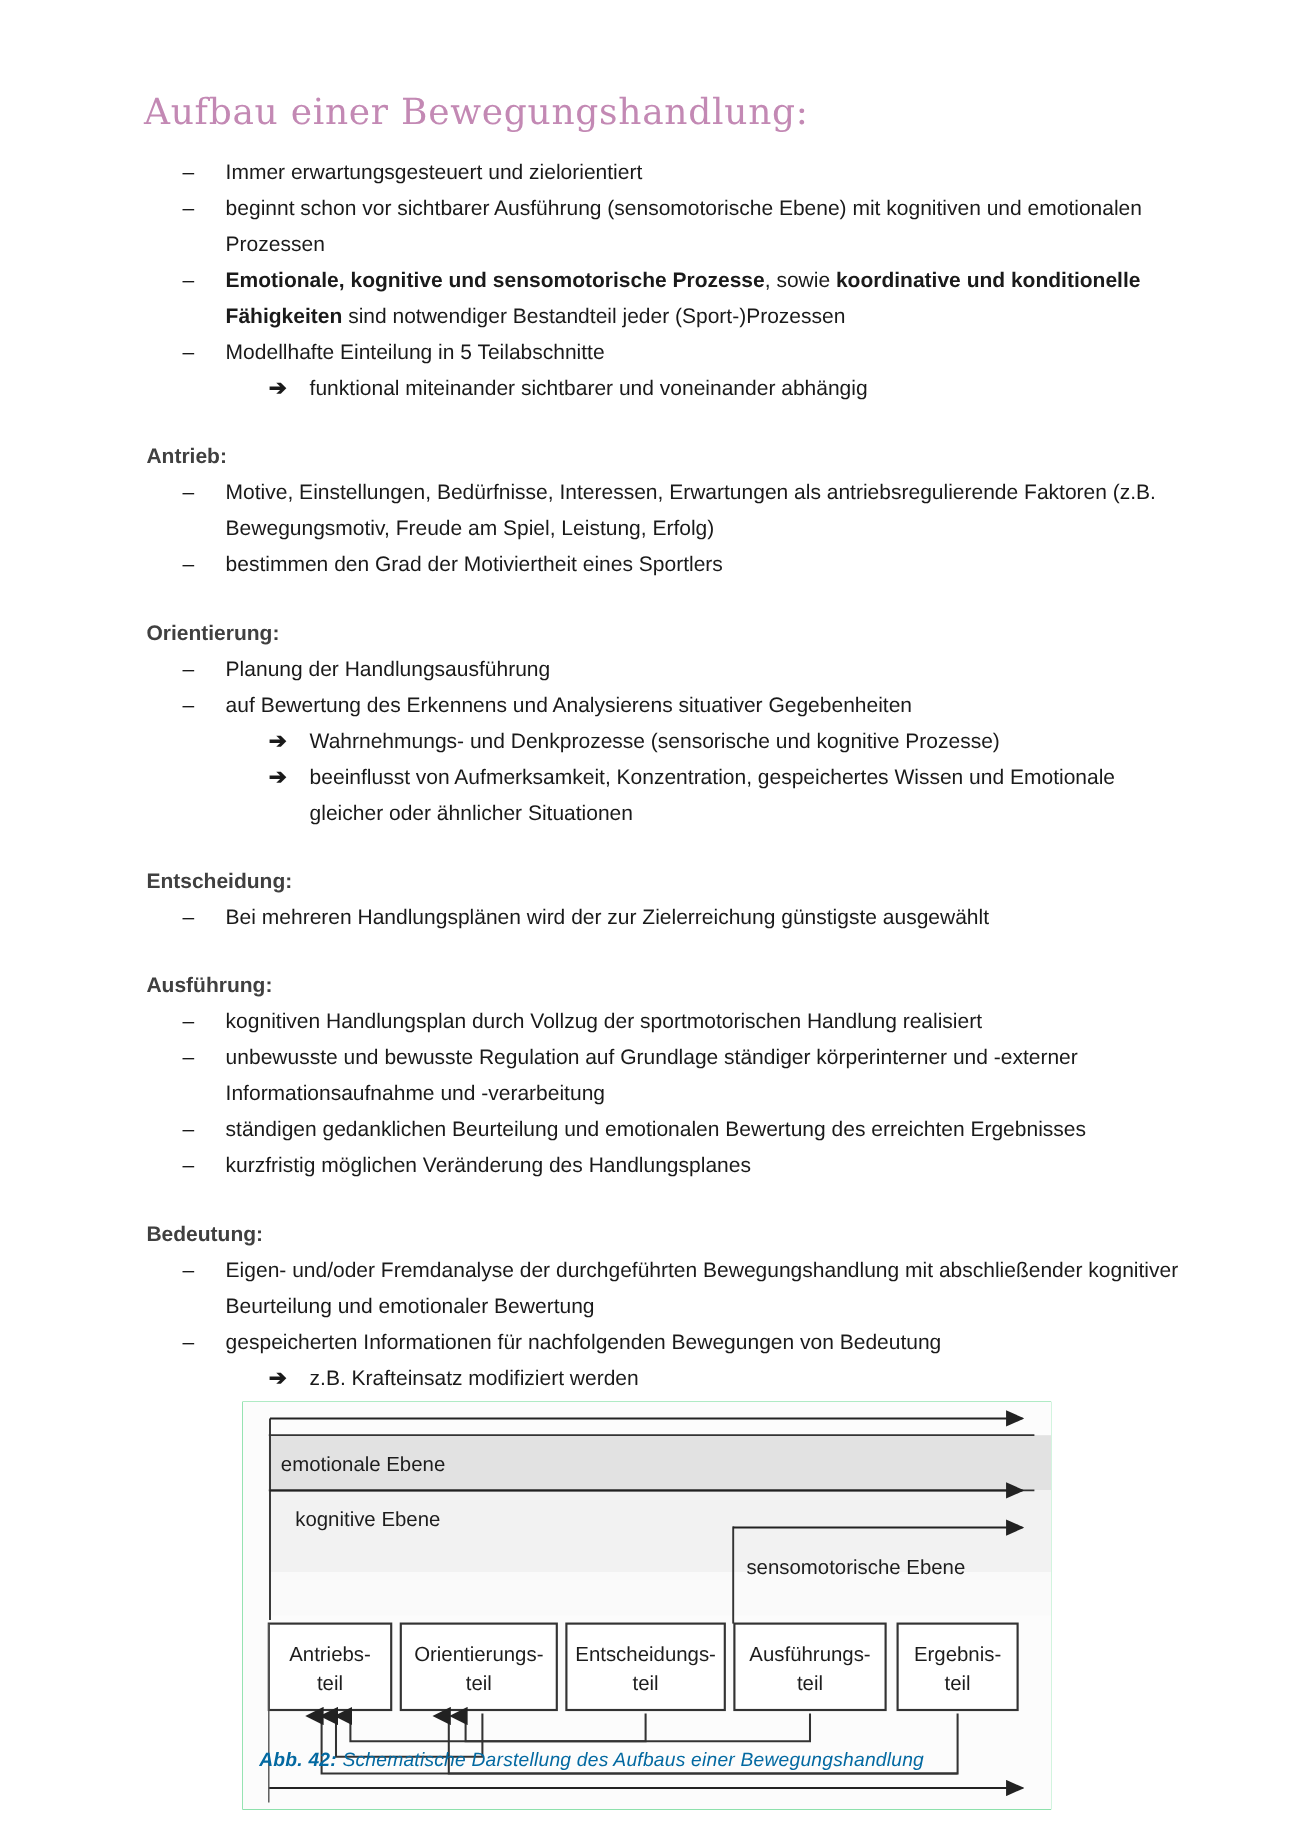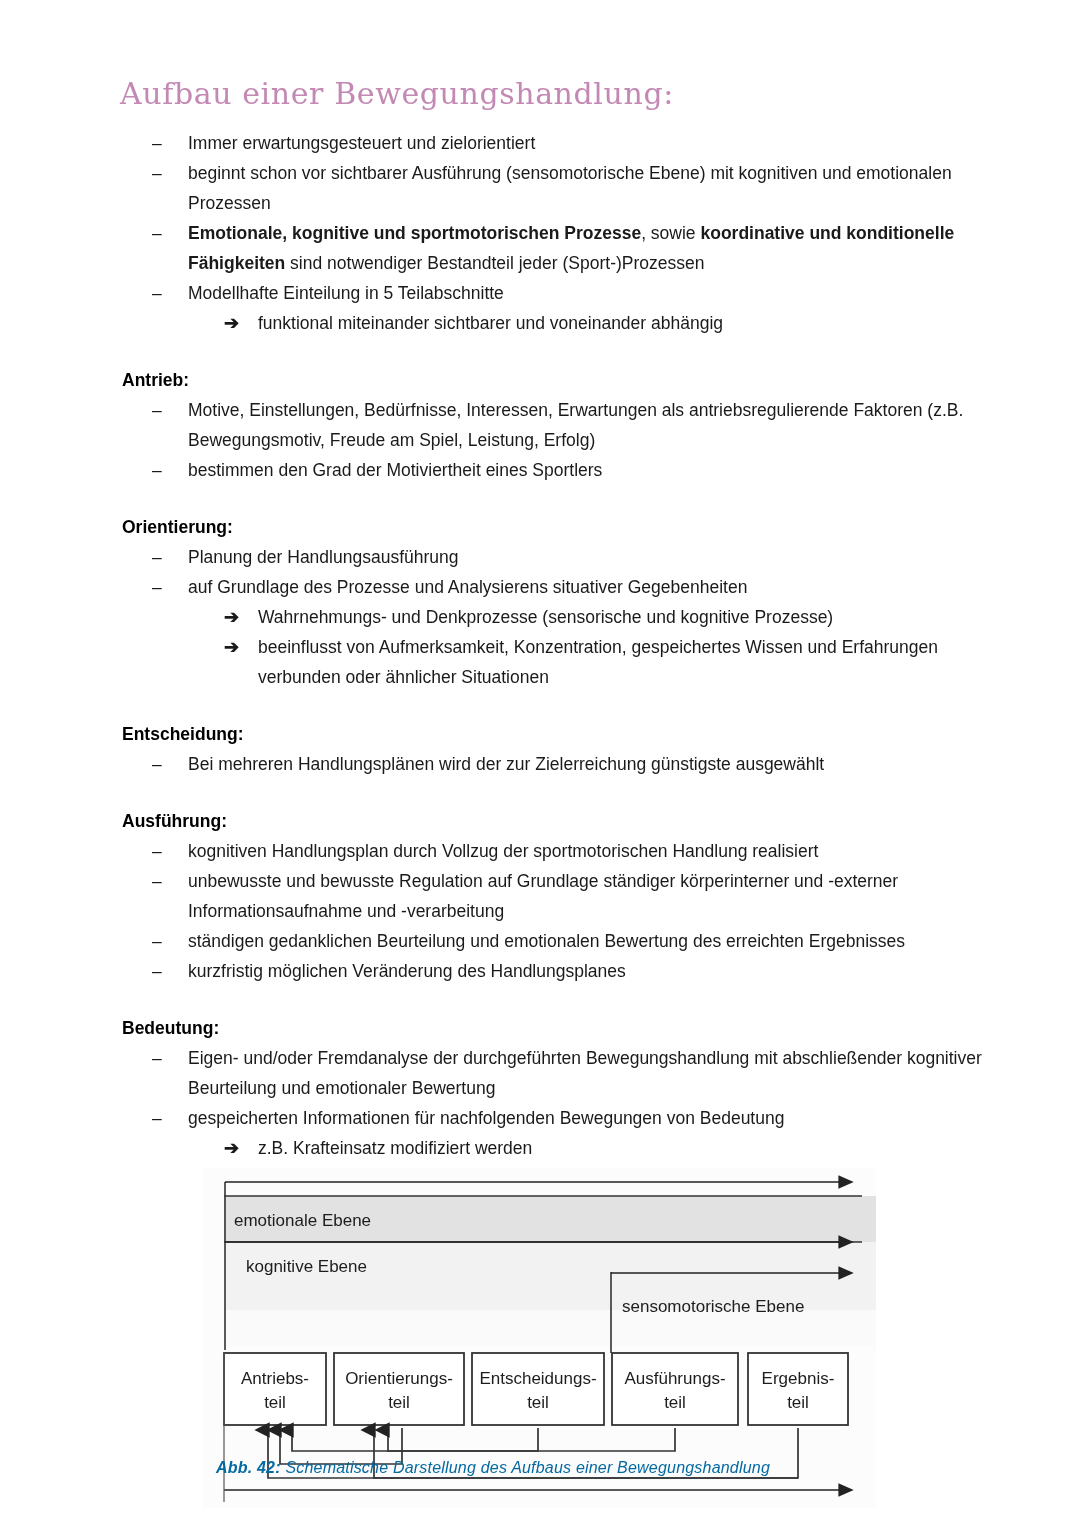--- a/index.html
+++ b/index.html
@@ -42,21 +42,21 @@
     left: 0;
     top: 128px;
     width: 1080px;
   }
 
   .section { margin: 0; }
 
   .sec-head {
     font-size: 17.5px;
     font-weight: bold;
-    color: #000000;
+    color: #404040;
     margin-left: 122px;
     line-height: 29px;
   }
 
   ul.bullets {
     list-style: none;
     margin: 0;
     padding: 0;
   }
   ul.bullets > li {
@@ -148,21 +148,21 @@
       <li>
         <span class="dash">–</span>
         <span>Immer erwartungsgesteuert und zielorientiert</span>
       </li>
       <li>
         <span class="dash">–</span>
         <span>beginnt schon vor sichtbarer Ausführung (sensomotorische Ebene) mit kognitiven und emotionalen Prozessen</span>
       </li>
       <li>
         <span class="dash">–</span>
-        <span><b>Emotionale, kognitive und sportmotorischen Prozesse</b><span>, sowie </span><b>koordinative und konditionelle Fähigkeiten</b><span> sind notwendiger Bestandteil jeder (Sport-)Prozessen</span></span>
+        <span><b>Emotionale, kognitive und sensomotorische Prozesse</b><span>, sowie </span><b>koordinative und konditionelle Fähigkeiten</b><span> sind notwendiger Bestandteil jeder (Sport-)Prozessen</span></span>
       </li>
       <li>
         <span class="dash">–</span>
         <span>Modellhafte Einteilung in 5 Teilabschnitte</span>
         <div class="sub">
           <span class="arw">➔</span>
           <span>funktional miteinander sichtbarer und voneinander abhängig</span>
         </div>
       </li>
     </ul>
@@ -187,28 +187,28 @@
 
     <div class="section">
       <div class="sec-head">Orientierung:</div>
       <ul class="bullets">
         <li>
           <span class="dash">–</span>
           <span>Planung der Handlungsausführung</span>
         </li>
         <li>
           <span class="dash">–</span>
-          <span>auf Grundlage des Prozesse und Analysierens situativer Gegebenheiten</span>
+          <span>auf Bewertung des Erkennens und Analysierens situativer Gegebenheiten</span>
           <div class="sub">
             <span class="arw">➔</span>
             <span>Wahrnehmungs- und Denkprozesse (sensorische und kognitive Prozesse)</span>
           </div>
           <div class="sub">
             <span class="arw">➔</span>
-            <span>beeinflusst von Aufmerksamkeit, Konzentration, gespeichertes Wissen und Erfahrungen verbunden oder ähnlicher Situationen</span>
+            <span>beeinflusst von Aufmerksamkeit, Konzentration, gespeichertes Wissen und Emotionale gleicher oder ähnlicher Situationen</span>
           </div>
         </li>
       </ul>
     </div>
 
     <div class="gap"></div>
 
     <div class="section">
       <div class="sec-head">Entscheidung:</div>
       <ul class="bullets">

